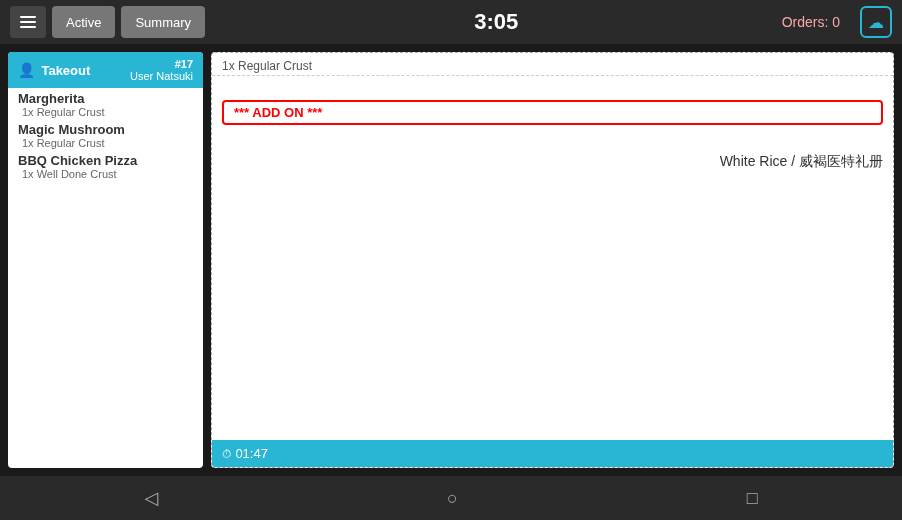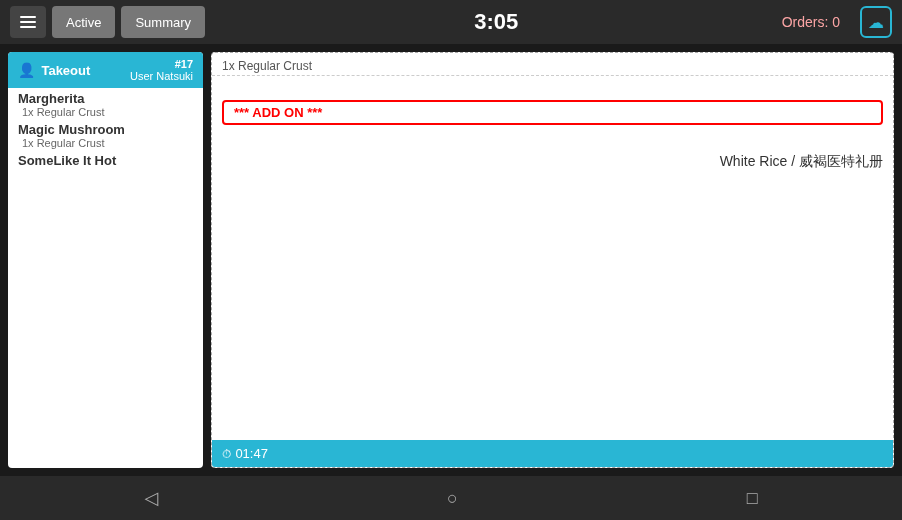--- a/index.html
+++ b/index.html
@@ -256,21 +256,22 @@
     <div class="order-items">
       <div class="order-item">
         <div class="item-name">Margherita</div>
         <div class="item-sub">1x Regular Crust</div>
       </div>
       <div class="order-item">
         <div class="item-name">Magic Mushroom</div>
         <div class="item-sub">1x Regular Crust</div>
       </div>
       <div class="order-item">
-        <div class="item-name">SomeLike It Hot</div>
+        <div class="item-name">BBQ Chicken Pizza</div>
+        <div class="item-sub">1x Well Done Crust</div>
       </div>
     </div>
   </div>
 
   <div id="order-detail-panel">
     <div class="detail-top-hint">1x Regular Crust</div>
     <div class="add-on-badge">*** ADD ON ***</div>
     <div class="detail-item-name">White Rice / 威褐医特礼册</div>
     <div class="detail-spacer"></div>
     <div class="detail-footer">

